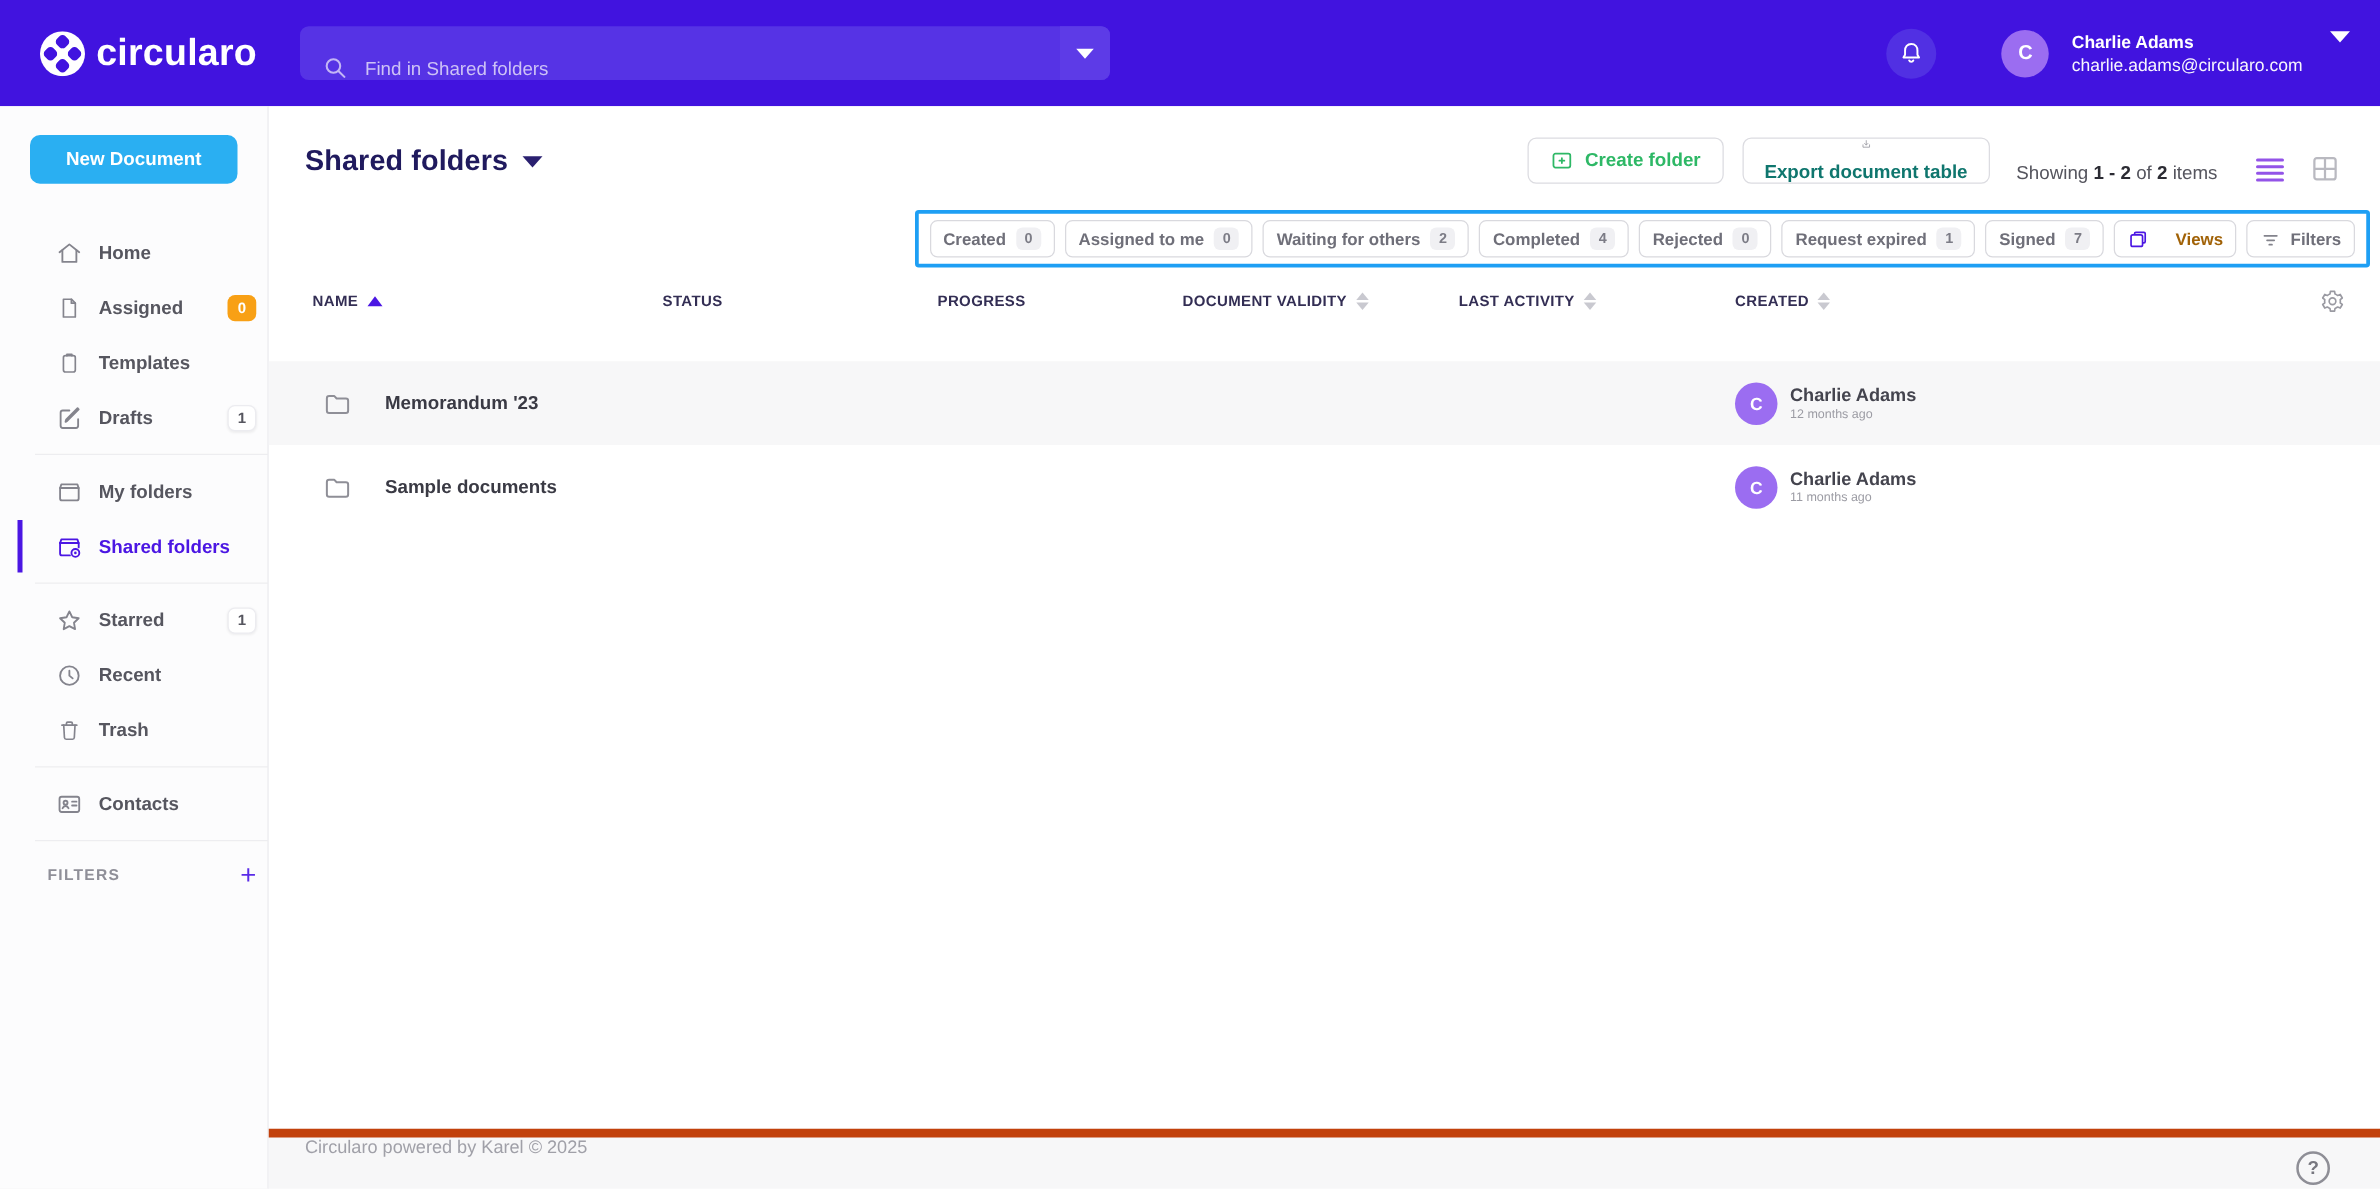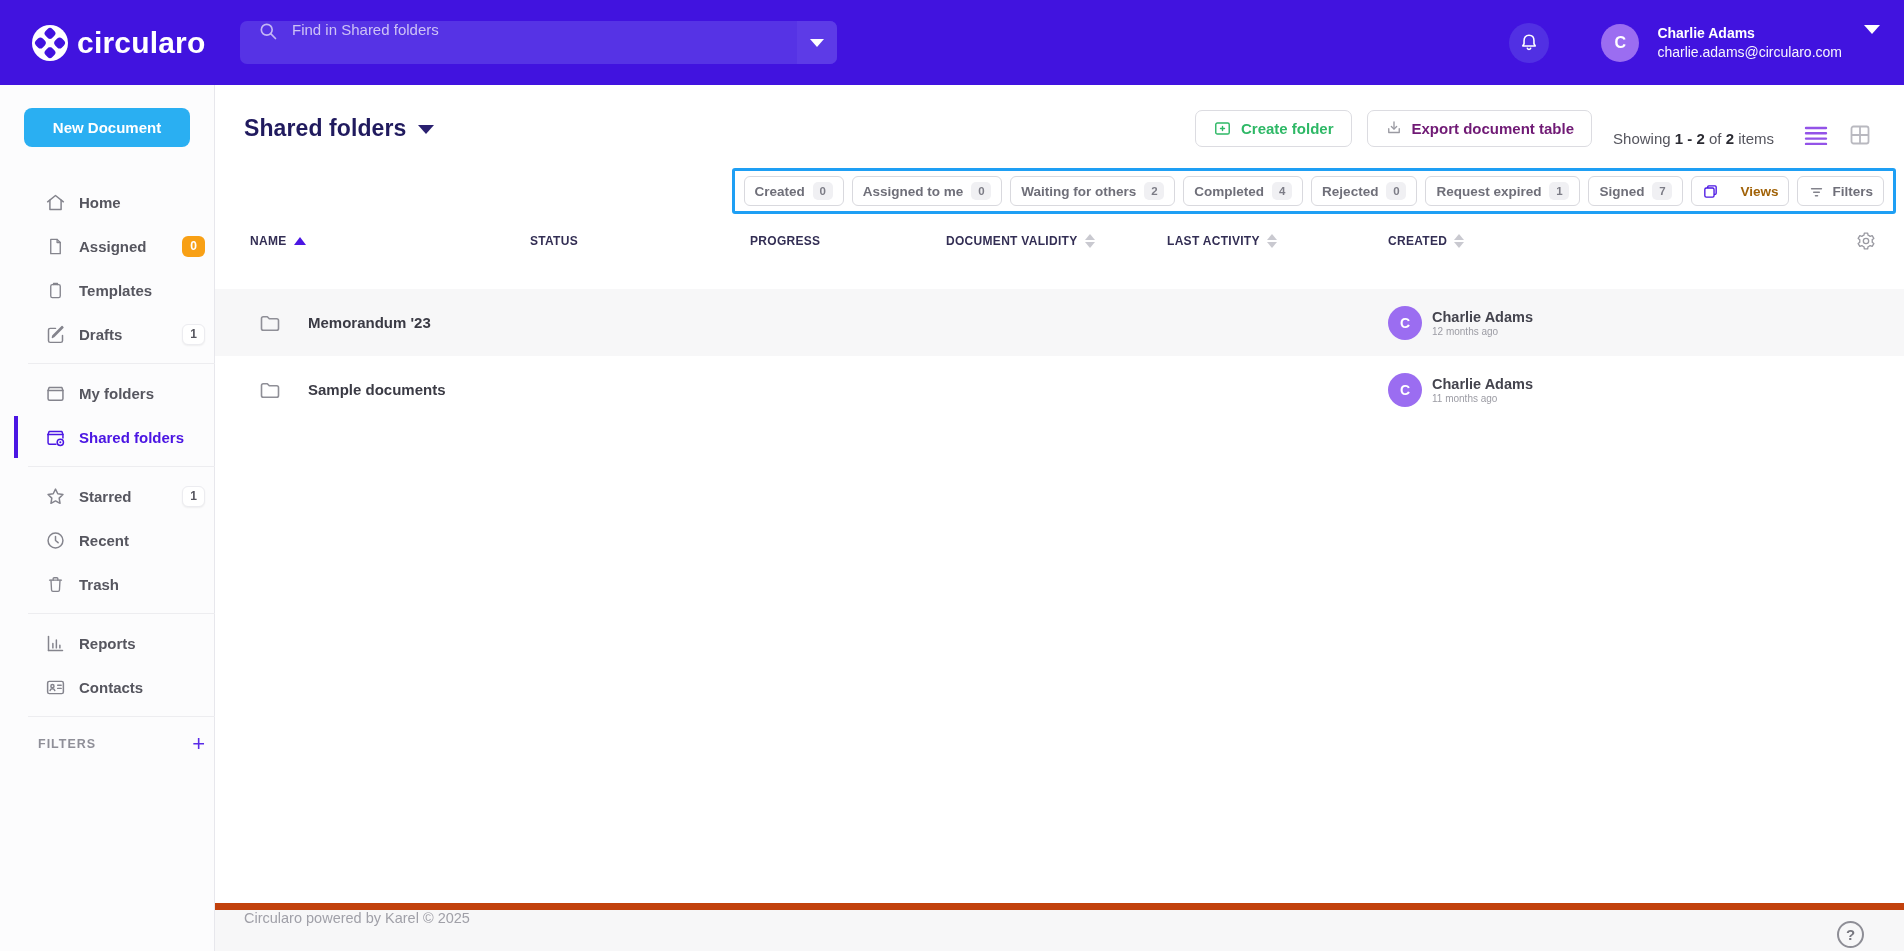--- a/index.html
+++ b/index.html
@@ -11,22 +11,22 @@
   }
   
   .topbar {
     position:absolute; top:0; left:0; width:1904px; height:85px;
     background:#4113DF; display:flex; align-items:center;
   }
   .brand { display:flex; align-items:center; gap:9px; margin-left:32px; }
   .brand-logo { width:36px; height:36px; }
   .brand-name { color:#fff; font-size:30px; font-weight:700; letter-spacing:0.2px; }
   .searchbar {
-    position:absolute; left:240px; top:21px; width:597px; height:43px;
-    background:#5633E5; border-radius:7px; display:flex; align-items:flex-start;
+    position:absolute; left:240px; top:21px; width:648px; height:43px;
+    background:#5633E5; border-radius:7px; display:flex; align-items:flex-end;
   }
   .searchbar .mag { margin-left:18px; flex:0 0 auto; opacity:.85; }
   .searchbar input {
     flex:1; background:transparent; border:none; outline:none;
     color:#efeaff; font-size:15px; padding:0 14px;
     font-family:"Liberation Sans", sans-serif;
   }
   .searchbar input::placeholder { color:#cdc2f6; opacity:1; }
   .search-dd {
     width:40px; height:43px; background:#5D3BE7; border-radius:0 7px 7px 0;
@@ -87,21 +87,21 @@
   }
   .page-title { color:#201A5E; font-size:23px; font-weight:800; letter-spacing:0.1px; display:flex; align-items:center; gap:12px; cursor:pointer; }
   .title-caret { width:0; height:0; border-left:8px solid transparent; border-right:8px solid transparent; border-top:9px solid #2A2070; margin-top:3px; }
   .header-actions { margin-left:auto; display:flex; align-items:flex-end; gap:15px; }
   .btn {
     height:37px; background:#fff; border:1px solid #dcdce1; border-radius:7px;
     display:flex; align-items:center; gap:9px; padding:0 17px;
     font-size:15px; font-weight:700; cursor:pointer; font-family:"Liberation Sans", sans-serif;
   }
   .btn-create { color:#2EB866; }
-  .btn-export { color:#701a75; }
+  .btn-export { color:#0f766e;flex-direction:column; }
   .showing { color:#55555E; font-size:15px; margin-left:6px; white-space:nowrap; }
   .showing b { color:#2B2B33; }
   .view-toggles { display:flex; align-items:center; gap:19px; margin-left:14px; }
   .vicon { cursor:pointer; display:flex; }
 
   
   .chips-zone { display:flex; justify-content:flex-end; padding-right:8px; margin-top:19px; }
   .chips-box {
     border:3px solid #1E9FF4; border-radius:3px; padding:5px 9px;
     display:flex; align-items:center; gap:8px; background:#fff;
@@ -304,30 +304,20 @@
               <path d="M4.5 6.5h15"></path>
               <path d="M9 6.5V4.8A1.3 1.3 0 0 1 10.3 3.5h3.4A1.3 1.3 0 0 1 15 4.8v1.7"></path>
               <path d="M6.3 6.5 7 19a1.8 1.8 0 0 0 1.8 1.7h6.4A1.8 1.8 0 0 0 17 19l.7-12.5"></path>
             </svg>
         </span>
         <span class="nlabel">Trash</span>
       </div>
 
       <div class="nav-divider"></div>
 
-      <div class="nav-item">
-        <span class="nicon">
-          <svg width="21" height="21" viewBox="0 0 24 24" fill="none" stroke="currentColor" stroke-width="1.7" stroke-linecap="round" stroke-linejoin="round">
-              <path d="M4 4v16"></path>
-              <path d="M4 20h16"></path>
-              <path d="M9 17v-5M13 17V8M17 17v-3"></path>
-            </svg>
-        </span>
-        <span class="nlabel">Reports</span>
-      </div>
 
       <div class="nav-item">
         <span class="nicon">
           <svg width="21" height="21" viewBox="0 0 24 24" fill="none" stroke="currentColor" stroke-width="1.7" stroke-linecap="round" stroke-linejoin="round">
               <rect x="3" y="5" width="18" height="14" rx="2"></rect>
               <circle cx="8.5" cy="10.5" r="1.8"></circle>
               <path d="M5.8 15.5c.5-1.4 1.5-2 2.7-2s2.2.6 2.7 2"></path>
               <path d="M14.5 9.5h4M14.5 13h4"></path>
             </svg>
         </span>

